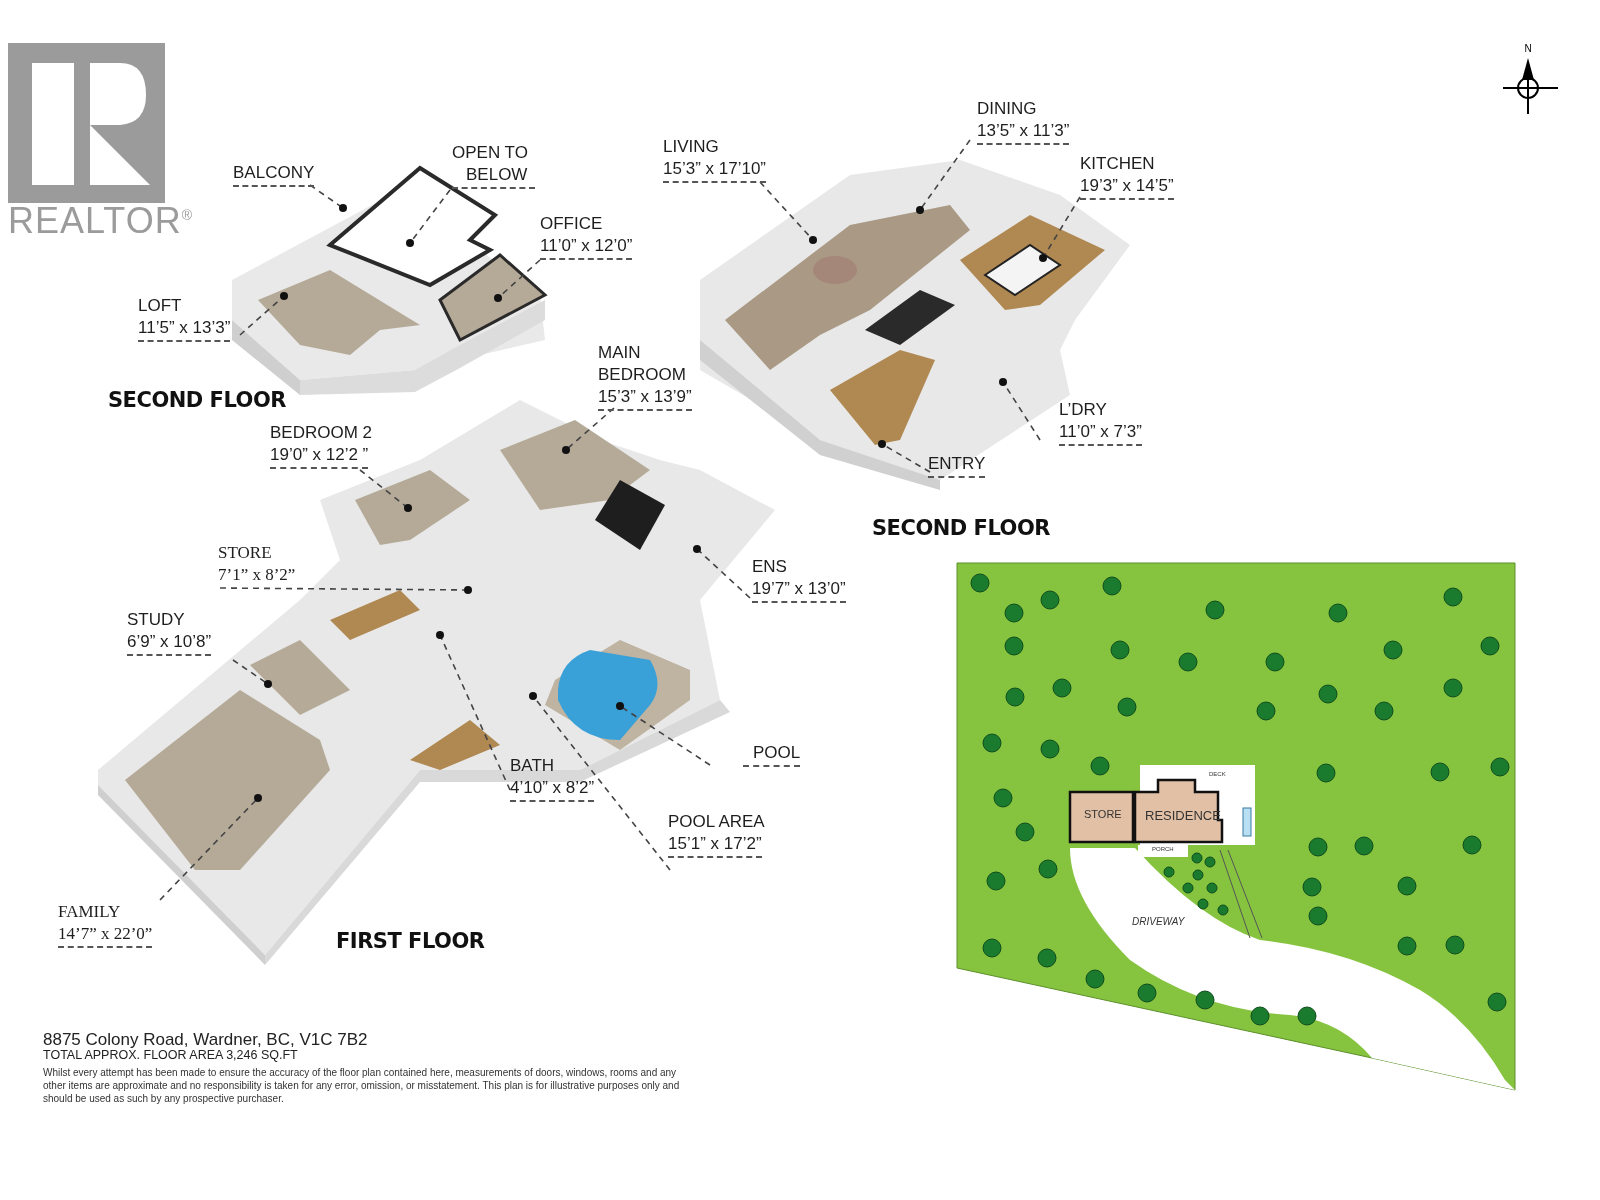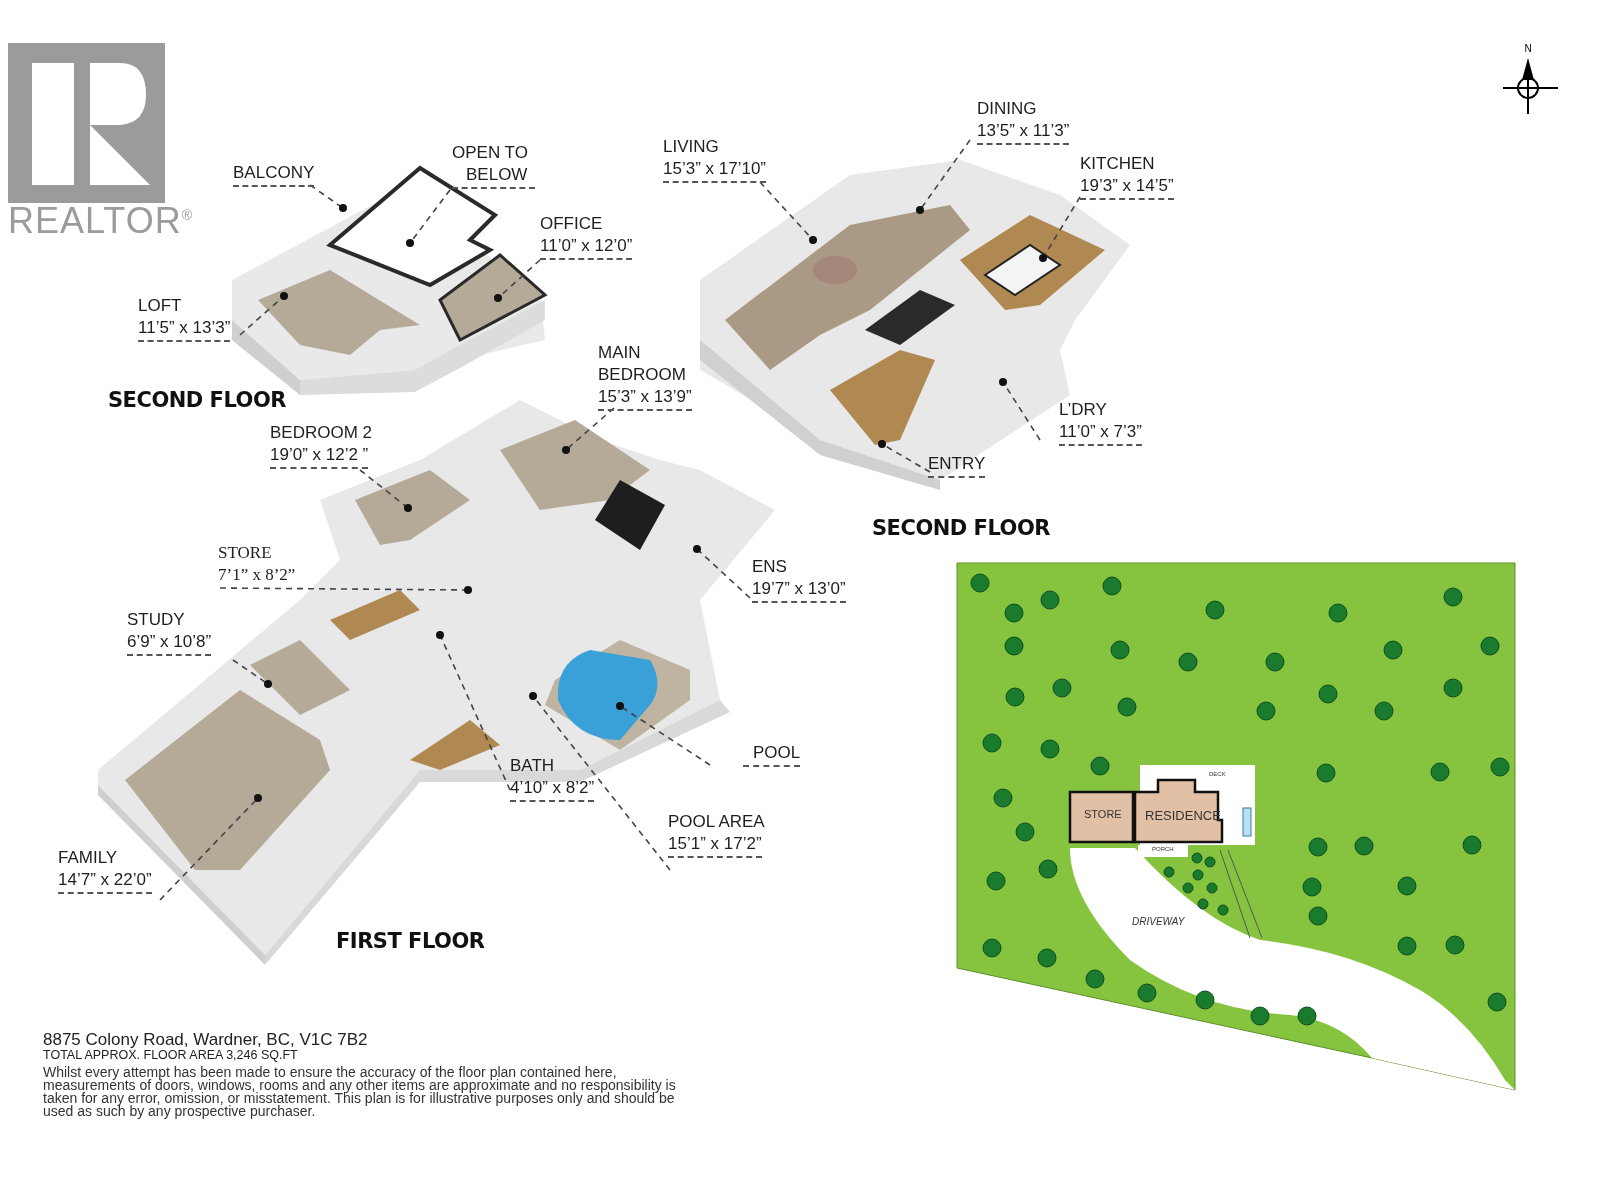--- a/index.html
+++ b/index.html
@@ -8,21 +8,21 @@
   .abs { position: absolute; }
   .logo-box { left: 8px; top: 43px; width: 157px; height: 160px; background: #9b9b9b; }
   .logo-text { left: 8px; top: 200px; font-size: 36px; letter-spacing: 1px; color: #9b9b9b; font-family: "Liberation Sans", sans-serif; }
   .logo-text sup { font-size: 14px; }
   .compass { left: 1500px; top: 40px; width: 60px; height: 80px; }
   .room-label { position: absolute; text-align: left; font-size: 17px; line-height: 22px; color: #1e1e1e; white-space: nowrap; }
   .room-dim { border-bottom: 2px dashed #555; padding-bottom: 1px; display: inline-block; }
   .floor-title { position: absolute; font-family: "DejaVu Sans", sans-serif; font-weight: bold; font-size: 21px; color: #111; letter-spacing: -0.5px; }
   .footer-address { left: 43px; top: 1030px; font-size: 17px; color: #222; }
   .footer-area { left: 43px; top: 1048px; font-size: 12.5px; color: #222; }
-  .footer-disc { left: 43px; top: 1066px; width: 640px; font-size: 14px; line-height: 13px; color: #333; }
+  .footer-disc { left: 43px; top: 1066px; width: 640px; font-size: 10px; line-height: 13px; color: #333; }
   svg { position: absolute; left: 0; top: 0; }
 </style>
 </head>
 <body>
 
 <div class="abs logo-box">
   <svg width="157" height="160" viewBox="0 0 157 160">
     <rect x="24" y="20" width="42" height="122" fill="#ffffff"></rect>
     <path d="M82 20 L112 20 Q138 20 138 52 Q138 80 112 82 L82 82 Z" fill="#ffffff"></path>
     <polygon points="82,82 82,142 142,142" fill="#ffffff"></polygon>
@@ -261,20 +261,20 @@
   <div class="room-dim" style="padding-left:10px;">POOL</div>
 </div>
 <div class="room-label" style="left:510px;top:755px;">
   <div>BATH</div>
   <div class="room-dim">4’10” x 8’2”</div>
 </div>
 <div class="room-label" style="left:668px;top:811px;">
   <div>POOL AREA</div>
   <div class="room-dim">15’1” x 17’2”</div>
 </div>
-<div class="room-label" style="left:58px;top:847px;">
+<div class="room-label" style="left:58px;top:901px;font-family:Liberation Serif, serif;">
   <div>FAMILY</div>
   <div class="room-dim">14’7” x 22’0”</div>
 </div>
 
 <div class="abs footer-address">8875 Colony Road, Wardner, BC, V1C 7B2</div>
 <div class="abs footer-area">TOTAL APPROX. FLOOR AREA 3,246 SQ.FT</div>
 <div class="abs footer-disc">Whilst every attempt has been made to ensure the accuracy of the floor plan contained here, measurements of doors, windows, rooms and any other items are approximate and no responsibility is taken for any error, omission, or misstatement. This plan is for illustrative purposes only and should be used as such by any prospective purchaser.</div>
 
 </body></html>

